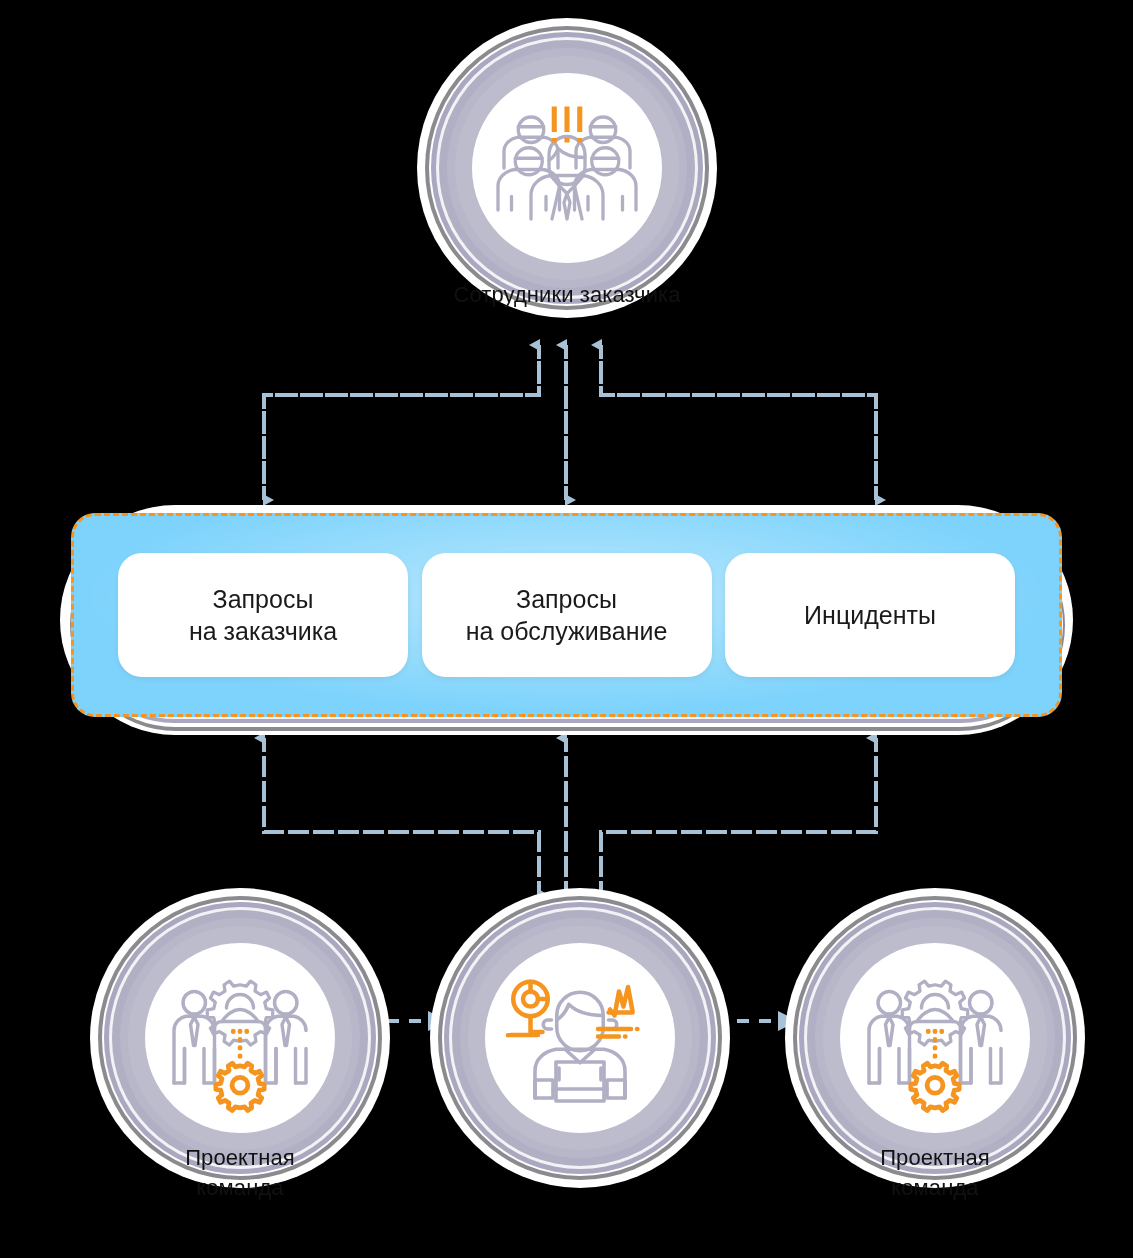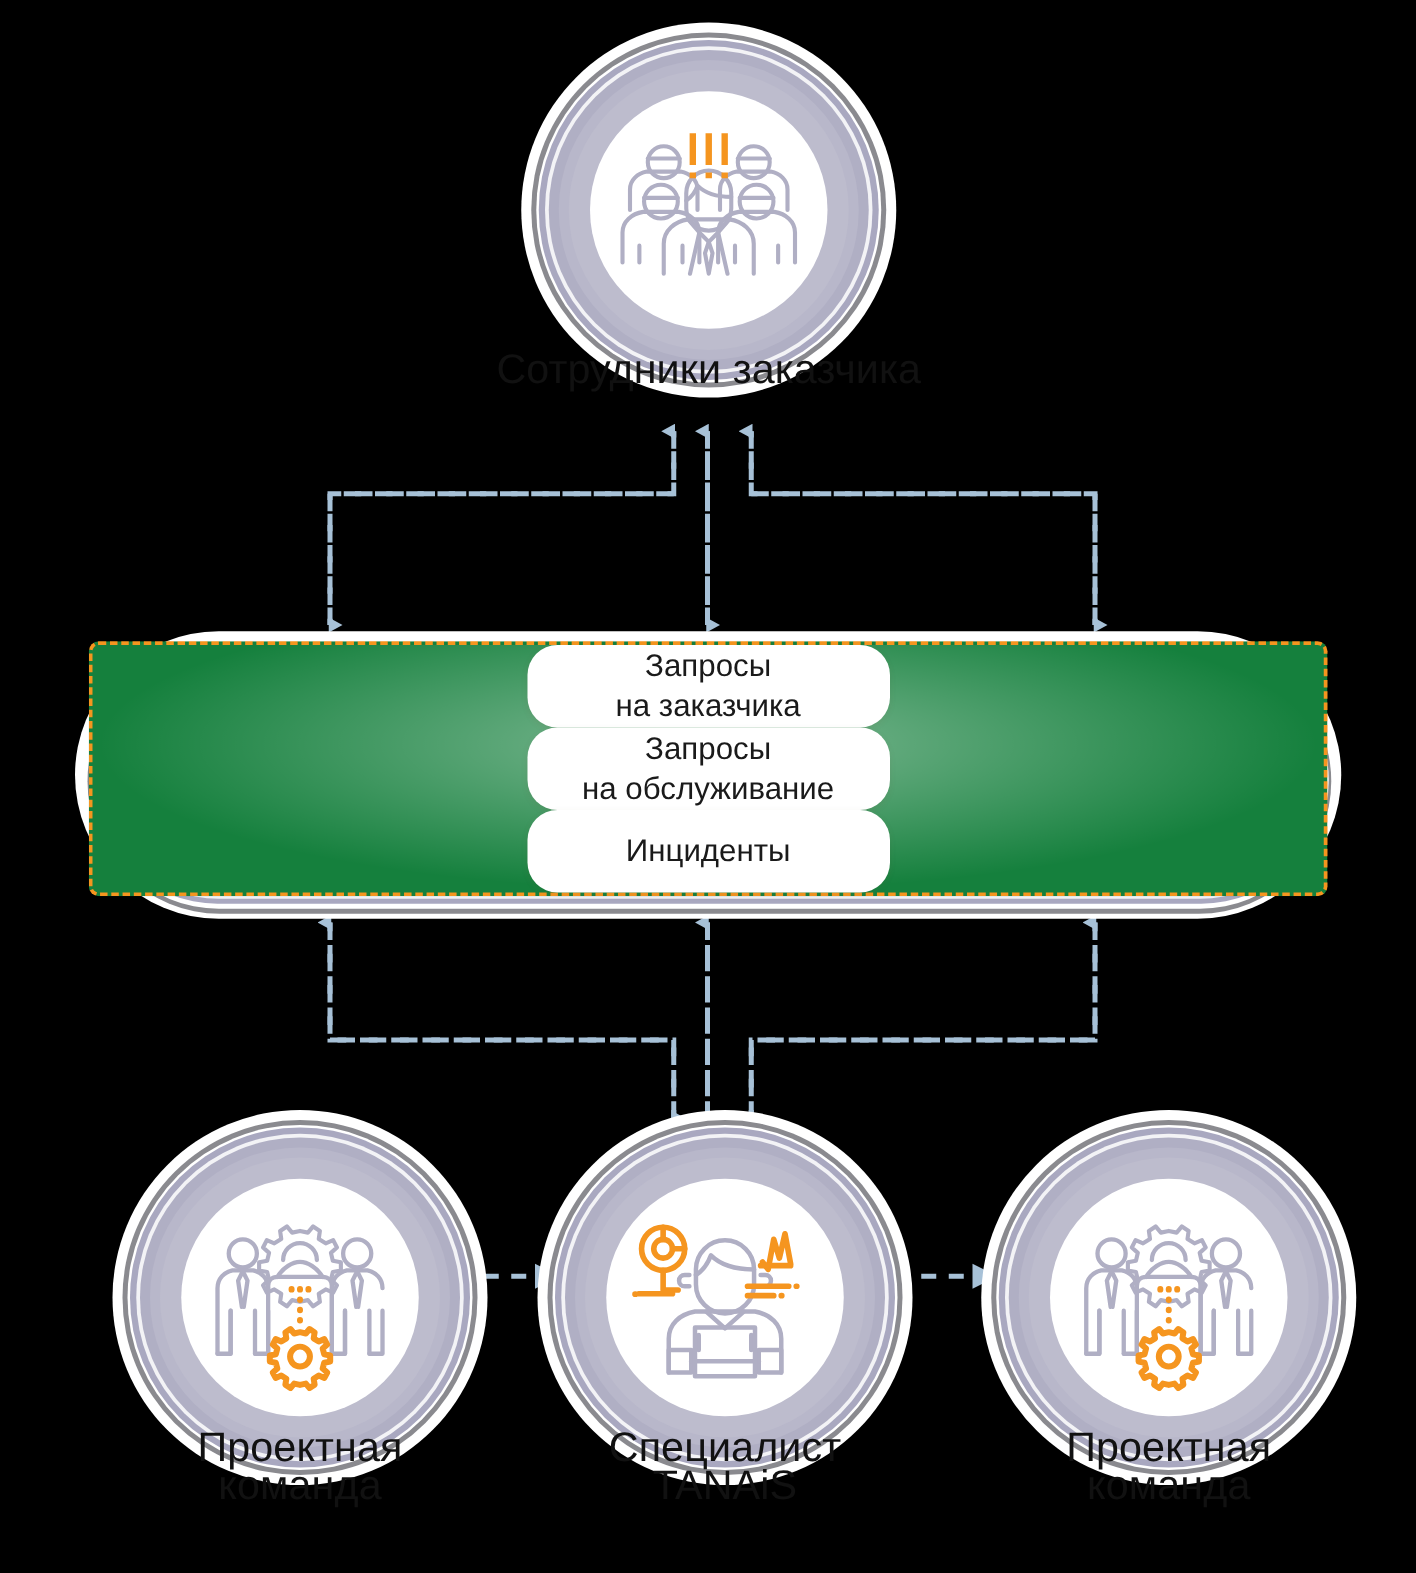--- a/index.html
+++ b/index.html
@@ -22,44 +22,43 @@
   .ring-p2{position:absolute;inset:22px;border-radius:50%;background:#b0afc4;}
   .ring-p3{position:absolute;inset:30px;border-radius:50%;background:#b8b7ca;}
   .ring-p4{position:absolute;inset:38px;border-radius:50%;background:#bdbccd;}
   .ring-inner{position:absolute;inset:55px;border-radius:50%;background:#ffffff;}
   .node-icon{position:absolute;inset:55px;border-radius:50%;display:flex;
              align-items:center;justify-content:center;}
   .node-icon svg{width:150px;height:150px;display:block;}
 
   .node-label{
     position:absolute;left:-40px;width:380px;top:255px;
-    text-align:center;color:#111;font-size:33px;line-height:30px;
+    text-align:center;color:#111;font-size:22px;line-height:30px;
     font-weight:400;letter-spacing:0.1px;
   }
   .node-label.single{top:262px;}
 
   
   #panel-wrap{position:absolute;left:60px;top:505px;width:1013px;height:230px;}
   .stack{position:absolute;border-radius:118px;}
   .stack-halo{left:0;top:0;width:1013px;height:230px;border-radius:118px;background:#fff;}
   .stack-d1{left:10px;top:14px;width:995px;height:212px;border-radius:106px;background:#8a8a8f;}
   .stack-d2{left:12px;top:16px;width:991px;height:206px;border-radius:103px;background:#ffffff;}
   .stack-d3{left:14px;top:18px;width:987px;height:200px;border-radius:100px;background:#a9a8c0;}
   .stack-d4{left:18px;top:20px;width:979px;height:194px;border-radius:97px;background:#f2f2f6;}
   .stack-d5{left:21px;top:22px;width:973px;height:188px;border-radius:94px;background:#b3b2c6;}
   .stack-d6{left:25px;top:24px;width:965px;height:182px;border-radius:91px;background:#bcbbcd;}
 
   #panel{
     position:absolute;left:11px;top:8px;width:991px;height:204px;
-    border-radius:8px;background:#15803d;
+    border-radius:24px;background:#7dd3fc;
     border:3px dashed #f5951f;
     box-sizing:border-box;
     display:flex;align-items:center;justify-content:space-between;
     padding:0 44px;
-    flex-direction:column;
   }
   #panel::after{
     content:"";position:absolute;inset:0;border-radius:57px;pointer-events:none;
     background:radial-gradient(ellipse at 50% 40%, rgba(255,255,255,.45), rgba(255,255,255,0) 70%);
   }
   .card{
     position:relative;z-index:2;
     width:290px;height:124px;background:#fff;border-radius:24px;
     display:flex;align-items:center;justify-content:center;text-align:center;
     color:#1a1a1a;font-size:25px;line-height:32px;
@@ -303,24 +302,20 @@
           <circle cx="17" cy="24" r="5"></circle>
           <path d="M17 12.5v6.5M28.5 24H22"></path>
           <path d="M17 35.5V46h8"></path>
           <path d="M4 48h18M2 48.2h.3"></path>
           <path d="M70 31l3 4 3-16 3 10 3-13 3 16"></path>
           <path d="M69 33h16"></path>
           <path d="M62 44h22M88 44h.3"></path>
           <path d="M62 49h14M80 49h.3"></path>
         </g>
       </svg>
-    </div>
-    <div class="node-label">
-      <span>Специалист</span><br>
-      <span>TANAiS</span>
     </div>
   </div>
 
   <div class="node" style="left:785px;top:888px;">
     <div class="rings">
       <div class="ring-halo"></div>
         <div class="ring-dark"></div>
         <div class="ring-w1"></div>
       <div class="ring-p1"></div>
         <div class="ring-w2"></div>

